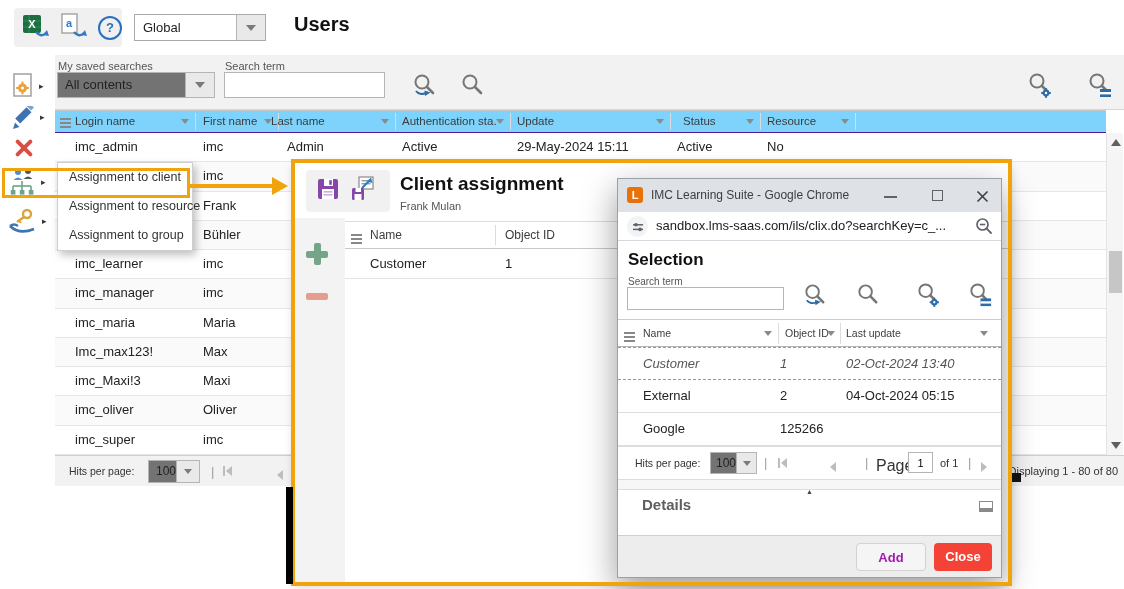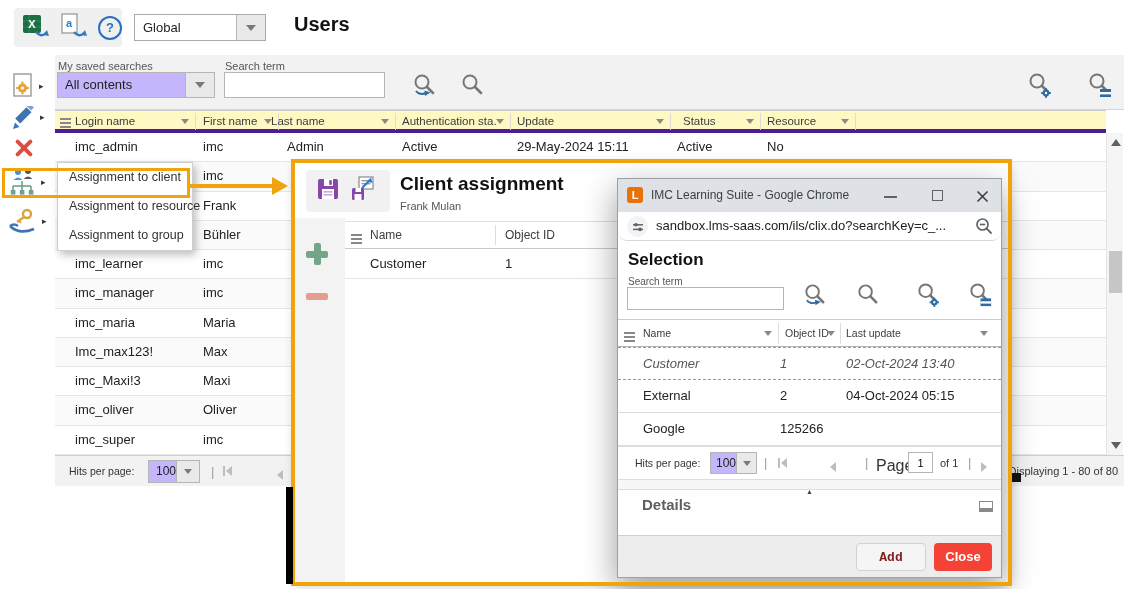--- a/index.html
+++ b/index.html
@@ -10,31 +10,31 @@
   .icon-group{left:14px;top:8px;width:108px;height:39px;background:#f0f0f0;border-radius:4px;display:flex;align-items:center;gap:10px;padding-left:8px;box-sizing:border-box;}
   .help-circle{width:20px;height:20px;border:2px solid #2a6fbd;border-radius:50%;color:#2a6fbd;font-weight:bold;font-size:13px;text-align:center;line-height:20px;}
   .scope-select{left:134px;top:14px;width:132px;height:27px;border:1px solid #aaa;background:#fff;display:flex;box-sizing:border-box;}
   .scope-select .val{flex:1;font-size:13px;color:#222;line-height:25px;padding-left:8px;}
   .arrow-box{width:28px;background:#e9e9e9;border-left:1px solid #b5b5b5;display:flex;align-items:center;justify-content:center;}
   .tri-down{width:0;height:0;border-left:5px solid transparent;border-right:5px solid transparent;border-top:6px solid #7a7a7a;}
   .page-title{left:294px;top:13px;font-size:20px;font-weight:bold;color:#111;}
   
   .search-band{left:55px;top:55px;width:1069px;height:55px;background:#f2f2f2;border-bottom:1px solid #d6d6d6;box-sizing:border-box;}
   .mini-label{font-size:11px;color:#555;}
-  .flat-select{border:1px solid #b5b5b5;background:#c4b5fd;display:flex;box-sizing:border-box;}
+  .flat-select{border:1px solid #b5b5b5;background:#737373;display:flex;box-sizing:border-box;}
   .flat-select .val{flex:1;font-size:13px;color:#222;line-height:24px;padding-left:7px;white-space:nowrap;}
   .text-input{border:1px solid #b5b5b5;background:#fff;font-size:13px;padding:0 6px;box-sizing:border-box;font-family:"Liberation Sans",sans-serif;}
   
   .caret{font-size:9px;color:#333;}
   .x-icon{position:relative;width:18px;height:18px;}
   .x-icon i{position:absolute;left:8px;top:-1px;width:4px;height:22px;background:#d94f43;border-radius:2px;}
   .x-icon i:first-child{transform:rotate(45deg);}
   .x-icon i:last-child{transform:rotate(-45deg);}
   
-  .thead{left:55px;top:110px;width:1051px;height:23px;background:#fef9c3;border-top:1px solid #c9c9c9;border-bottom:4px solid #4c1d95;box-sizing:border-box;}
+  .thead{left:55px;top:110px;width:1051px;height:23px;background:#7dd3fc;border-top:1px solid #c9c9c9;border-bottom:1px solid #4c1d95;box-sizing:border-box;}
   .thead .hcell{position:absolute;top:0;font-size:11.5px;color:#3c3c3c;line-height:21px;white-space:nowrap;}
   .sort-tri{position:absolute;top:8px;width:0;height:0;border-left:4px solid transparent;border-right:4px solid transparent;border-top:5px solid #8a8a8a;}
   .col-sep{position:absolute;top:2px;width:1px;height:17px;background:#dcdcdc;}
   .grip{display:inline-block;width:11px;}
   .grip i{display:block;height:2px;background:#888;margin:2px 0;}
   .rows-wrap{left:55px;top:133px;width:1051px;height:322px;overflow:hidden;}
   .urow{position:relative;height:29.27px;border-bottom:1px solid #e6e6e6;box-sizing:border-box;}
   .urow:nth-child(even){background:#fafafa;}
   .urow .cell{position:absolute;top:0;font-size:13px;color:#222;line-height:28px;white-space:nowrap;}
   .c-login{left:20px;} .c-first{left:148px;} .c-last{left:232px;} .c-auth{left:347px;} .c-upd{left:462px;} .c-status{left:622px;} .c-res{left:712px;}
@@ -67,39 +67,39 @@
   .dlg-thead .hcell{position:absolute;top:0;font-size:12px;color:#3c3c3c;line-height:26px;}
   .dlg-row{position:absolute;left:50px;top:86px;width:664px;height:30px;border-bottom:1px solid #e4e4e4;box-sizing:border-box;}
   .dlg-row .cell{position:absolute;top:0;font-size:13px;color:#222;line-height:29px;}
   
   .chrome{left:617px;top:178px;width:383px;height:398px;background:#fff;border:1px solid #9aa0a6;box-shadow:0 12px 32px rgba(0,0,0,.4);z-index:45;box-sizing:content-box;}
   .cr-titlebar{position:absolute;left:0;top:0;width:100%;height:33px;background:#dee1e6;}
   .favicon{position:absolute;left:9px;top:8px;width:16px;height:16px;background:#e8710a;border-radius:3px;color:#fff;font-size:11px;font-weight:bold;text-align:center;line-height:16px;}
   .cr-title{position:absolute;left:33px;top:0;font-size:12px;color:#3c4043;line-height:33px;white-space:nowrap;}
   .cr-min{position:absolute;left:266px;top:17px;width:13px;height:2px;background:#5f6368;}
   .cr-max{position:absolute;left:314px;top:11px;width:11px;height:11px;border:1.6px solid #5f6368;box-sizing:border-box;}
-  .cr-addr{position:absolute;left:0;top:33px;width:100%;height:29px;background:#fff;border-bottom:1px solid #d6d9dd;box-sizing:border-box;border-radius:9px;}
+  .cr-addr{position:absolute;left:0;top:33px;width:100%;height:29px;background:#fff;border-bottom:1px solid #d6d9dd;box-sizing:border-box;}
   .site-chip{position:absolute;left:9px;top:4px;width:21px;height:21px;background:#f1f3f4;border-radius:50%;display:flex;align-items:center;justify-content:center;}
   .cr-url{position:absolute;left:38px;top:0;font-size:13px;color:#202124;line-height:28px;white-space:nowrap;}
   .sel-heading{position:absolute;left:10px;top:71px;font-size:17px;font-weight:bold;color:#111;}
   .sel-thead{position:absolute;left:0;top:140px;width:383px;height:28px;border-top:1px solid #ccc;border-bottom:1px solid #b5b5b5;background:#fff;box-sizing:border-box;}
   .sel-thead .hcell{position:absolute;top:0;font-size:10.5px;color:#3c3c3c;line-height:26px;white-space:nowrap;}
   .sel-row{position:absolute;left:0;width:383px;height:33px;border-bottom:1px solid #ddd;box-sizing:border-box;}
   .sel-row .cell{position:absolute;top:0;font-size:13px;color:#222;line-height:32px;white-space:nowrap;}
   .sel-row.drag{border-top:1px dashed #999;border-bottom:1px dashed #999;}
   .sel-row.drag .cell{font-style:italic;color:#555;}
   .sel-foot{position:absolute;left:0;top:267px;width:383px;height:33px;border-top:1px solid #ddd;background:#fff;box-sizing:border-box;}
   .splitter{position:absolute;left:0;top:300px;width:383px;height:11px;background:#f7f7f7;border-top:1px solid #ddd;border-bottom:1px solid #ddd;text-align:center;box-sizing:border-box;}
   .splitter span{font-size:7px;color:#444;line-height:9px;}
   .details-h{position:absolute;left:24px;top:317px;font-size:15px;font-weight:bold;color:#5f5f5f;}
   .collapse-ic{position:absolute;left:361px;top:322px;width:14px;height:11px;border:1px solid #8a8a8a;box-sizing:border-box;}
   .collapse-ic i{display:block;margin-top:6px;height:3px;background:#8a8a8a;}
   .cr-bottom{position:absolute;left:0;top:356px;width:383px;height:42px;background:#ededed;border-top:1px solid #cfcfcf;box-sizing:border-box;}
   .btn{position:absolute;top:7px;height:28px;border-radius:4px;font-size:13px;font-weight:bold;text-align:center;line-height:28px;box-sizing:border-box;}
-  .btn-add{left:238px;width:70px;background:#f5f5f5;border:1px solid #d2d2d2;color:#7f1d1d;font-family:Liberation Mono, monospace;}
+  .btn-add{left:238px;width:70px;background:#f5f5f5;border:1px solid #d2d2d2;color:#a21caf;}
   .btn-close{left:316px;width:58px;background:#f44336;color:#fff;}
   
   .ann{z-index:60;pointer-events:none;}
   .ann-box-menu{left:2px;top:168px;width:188px;height:30px;border:3px solid #f0a30a;box-sizing:border-box;}
   .ann-rect{left:291px;top:159px;width:721px;height:427px;border:4px solid #f0a30a;box-sizing:border-box;}
   .ann-arrow-line{left:190px;top:184px;width:84px;height:4px;background:#f0a30a;}
   .ann-arrow-head{left:272px;top:177px;width:0;height:0;border-top:9px solid transparent;border-bottom:9px solid transparent;border-left:16px solid #f0a30a;}
   .ann-black-strip{left:286px;top:487px;width:7px;height:97px;background:#000;}
   .ann-black-dot{left:1012px;top:473px;width:9px;height:9px;background:#111;}
 </style>

